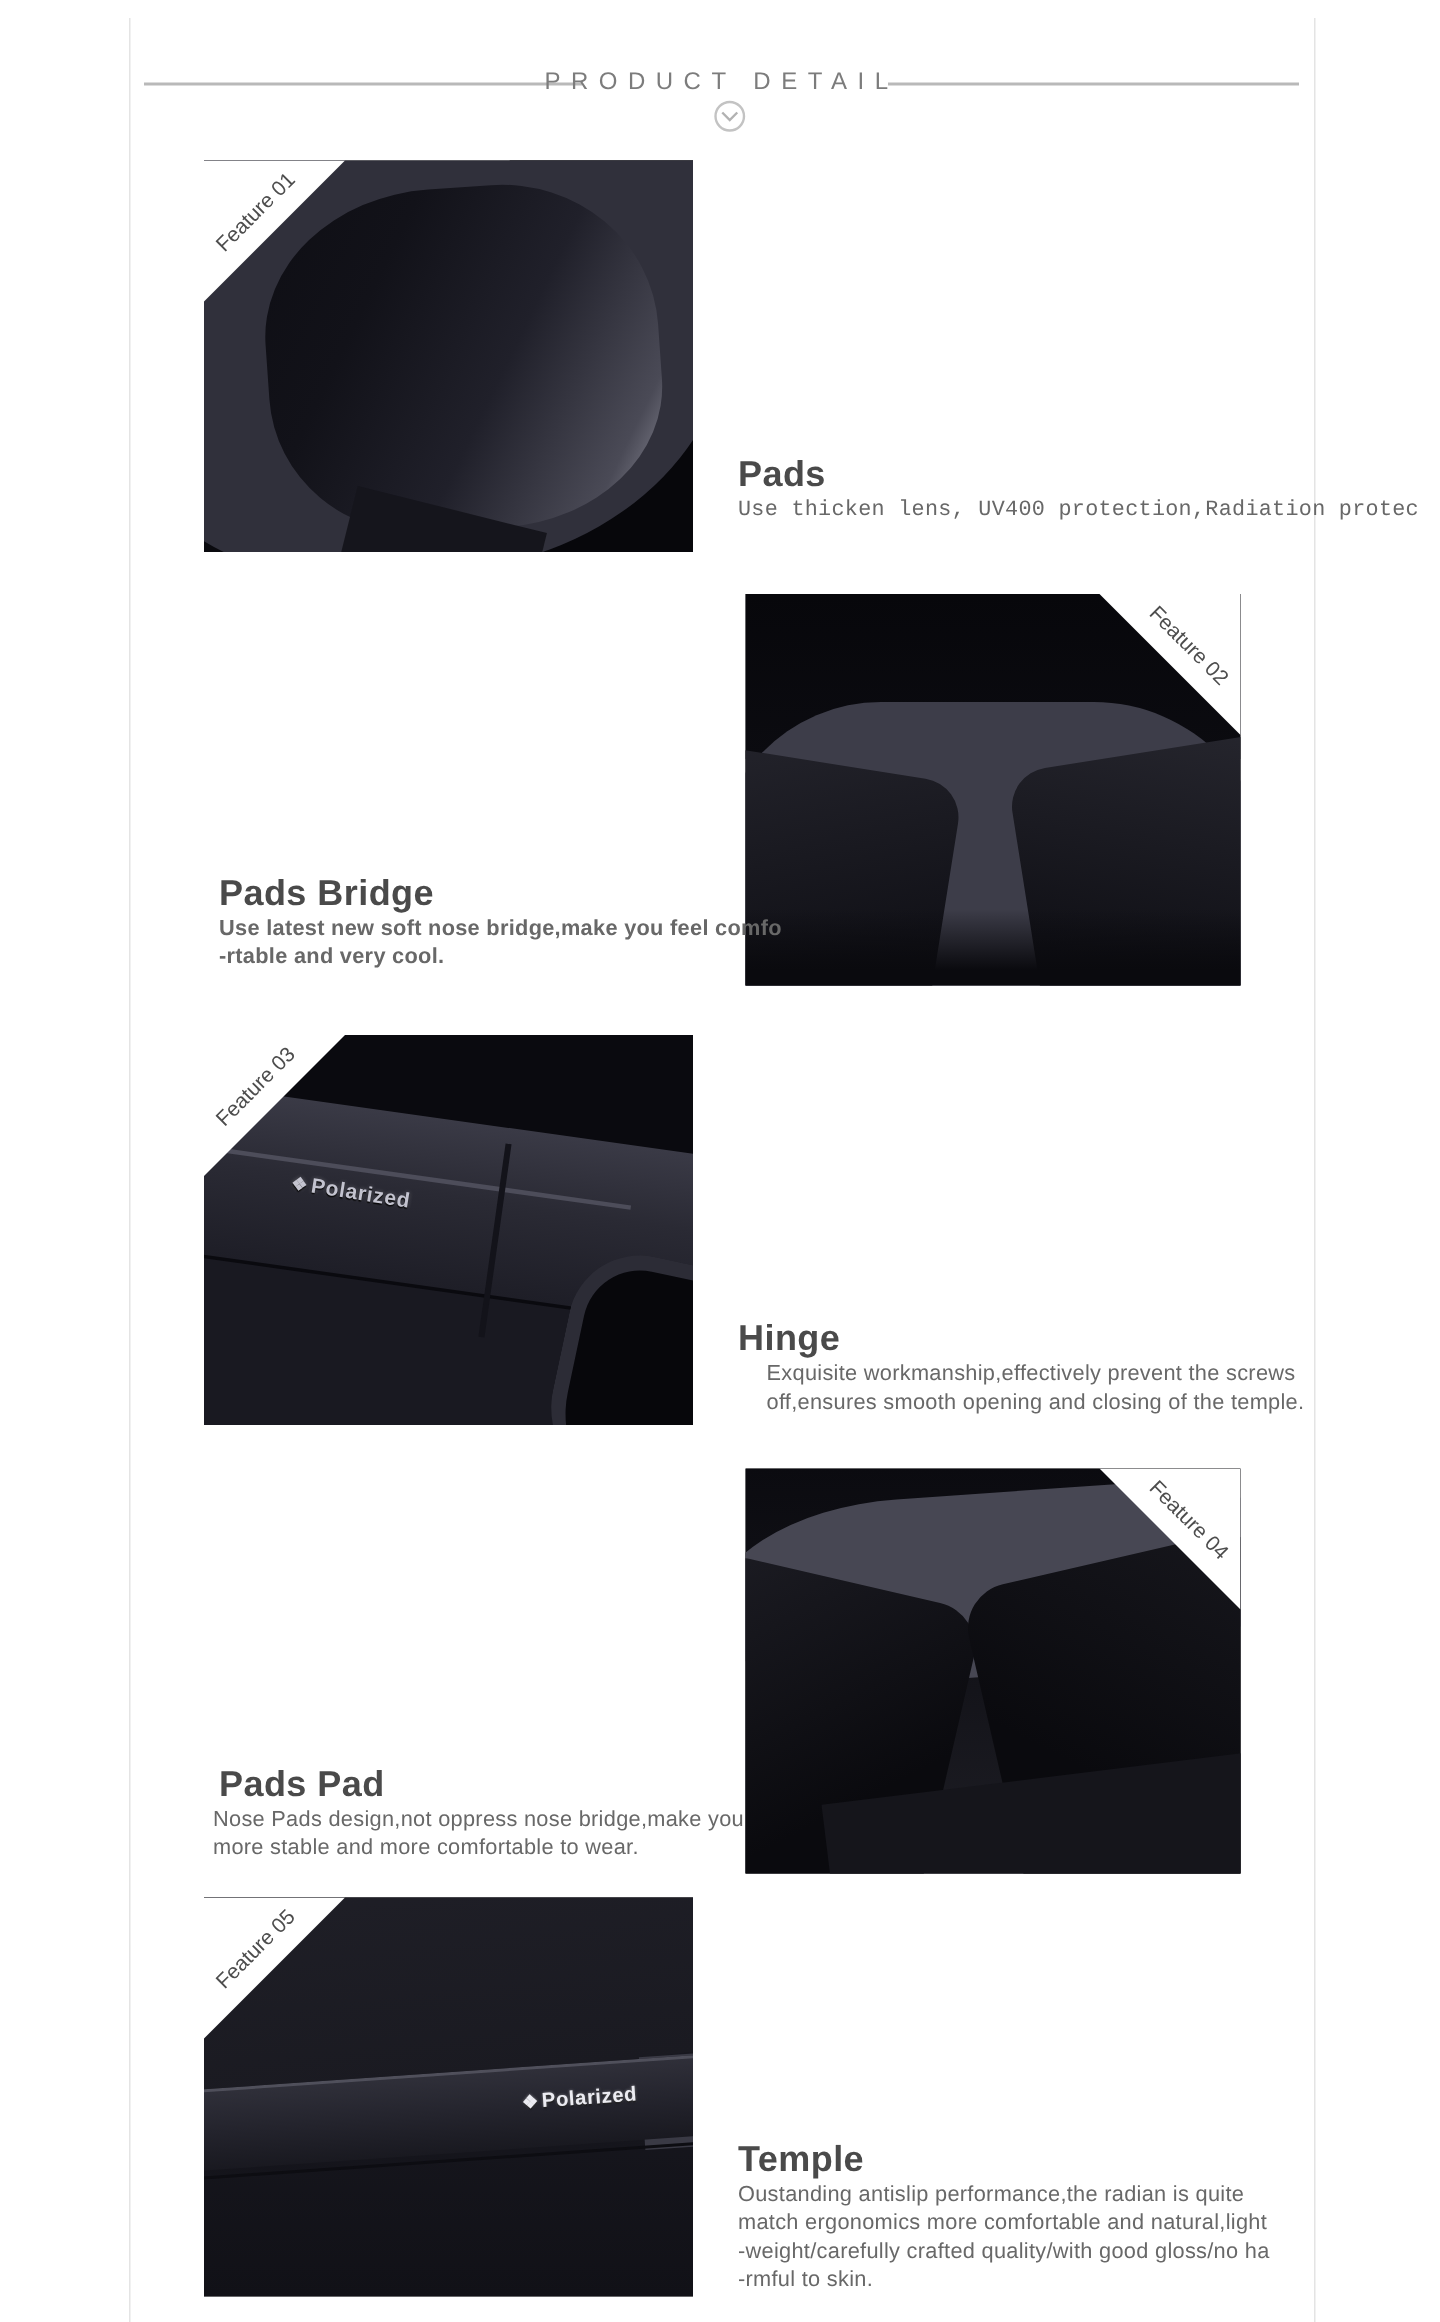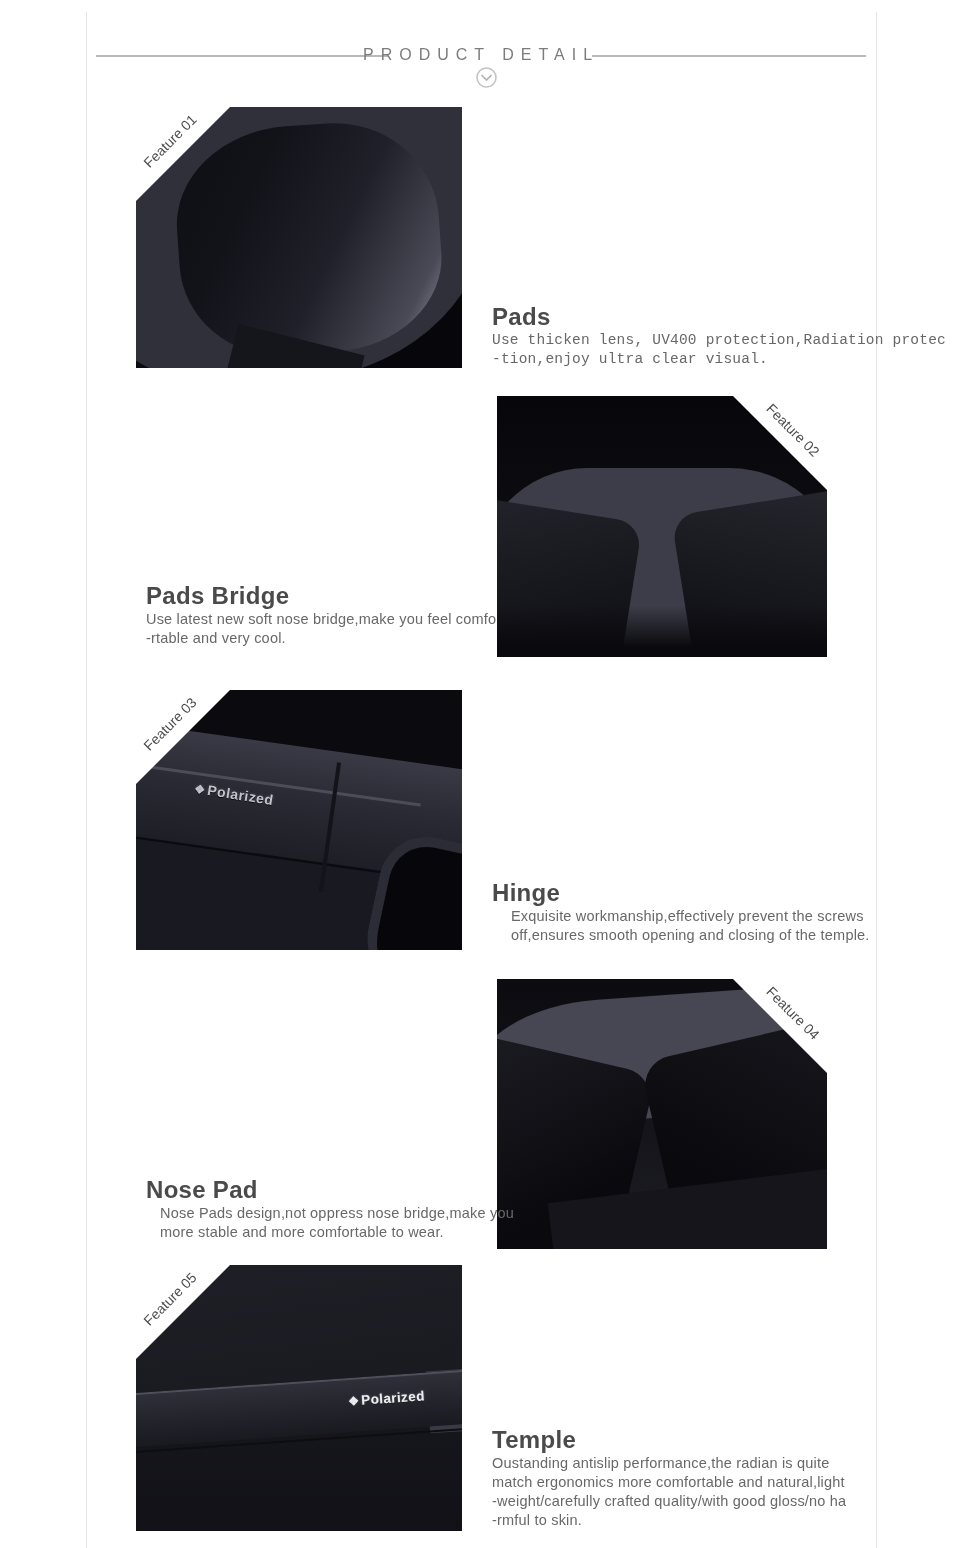--- a/index.html
+++ b/index.html
@@ -116,34 +116,33 @@
     <div class="ph f1-bgdark"></div>
     <div class="ph f1-frame"></div>
     <div class="ph f1-lens"></div>
     <div class="ph f1-stub"></div>
     <div class="ribbon tl"></div>
     <div class="ribbon-text tl">Feature 01</div>
   </div>
   <div class="f-heading" style="left:492px;top:291px;">Pads</div>
   <div class="f-desc" style="left:492px;top:319px;font-family:Liberation Mono, monospace;">
     <div>Use thicken lens, UV400 protection,Radiation protec</div>
-    <div>-tion,enjoy ultra clear visual.</div>
   </div>
 
   <div class="photo" style="left:497px;top:384px;width:330px;height:261px;">
     <div class="ph f2-top"></div>
     <div class="ph f2-frame"></div>
     <div class="ph f2-lensL"></div>
     <div class="ph f2-lensR"></div>
     <div class="ph f2-shadow"></div>
     <div class="ribbon tr"></div>
     <div class="ribbon-text tr">Feature 02</div>
   </div>
   <div class="f-heading" style="left:146px;top:570px;">Pads Bridge</div>
-  <div class="f-desc" style="left:146px;top:598px;">
+  <div class="f-desc" style="left:146px;top:598px;font-weight:bold;">
     <div>Use latest new soft nose bridge,make you feel comfo</div>
     <div>-rtable and very cool.</div>
   </div>
 
   <div class="photo" style="left:136px;top:678px;width:326px;height:260px;">
     <div class="ph f3-lower"></div>
     <div class="ph f3-temple"></div>
     <div class="ph f3-ridge"></div>
     <div class="ph f3-seam"></div>
     <div class="ph f3-lensopen"></div>
@@ -159,22 +158,22 @@
 
   <div class="photo" style="left:497px;top:967px;width:330px;height:270px;">
     <div class="ph f4-bg"></div>
     <div class="ph f4-frame"></div>
     <div class="ph f4-lensL"></div>
     <div class="ph f4-lensR"></div>
     <div class="ph f4-blob"></div>
     <div class="ribbon tr"></div>
     <div class="ribbon-text tr">Feature 04</div>
   </div>
-  <div class="f-heading" style="left:146px;top:1164px;">Nose Pad</div>
-  <div class="f-desc" style="left:160px;top:1192px;">
+  <div class="f-heading" style="left:146px;top:1164px;">Pads Pad</div>
+  <div class="f-desc" style="left:142px;top:1192px;">
     <div>Nose Pads design,not oppress nose bridge,make you</div>
     <div>more stable and more comfortable to wear.</div>
   </div>
 
   <div class="photo" style="left:136px;top:1253px;width:326px;height:266px;">
     <div class="ph f5-bg"></div>
     <div class="ph f5-panel"></div>
     <div class="ph f5-tip"></div>
     <div class="ph f5-temple"></div>
     <div class="ph f5-seam"></div>

